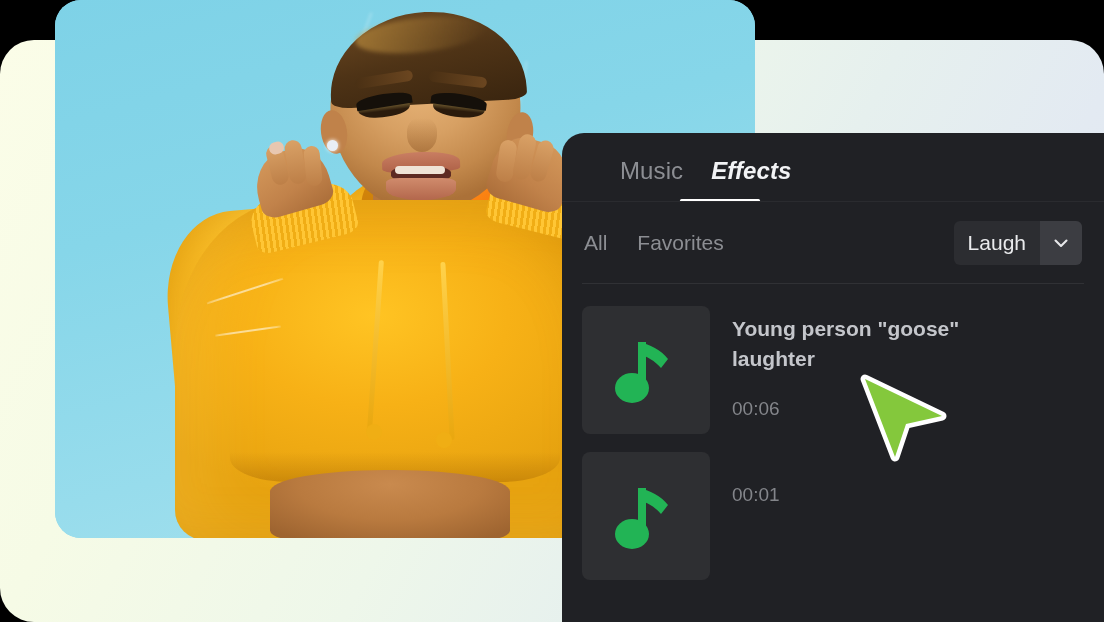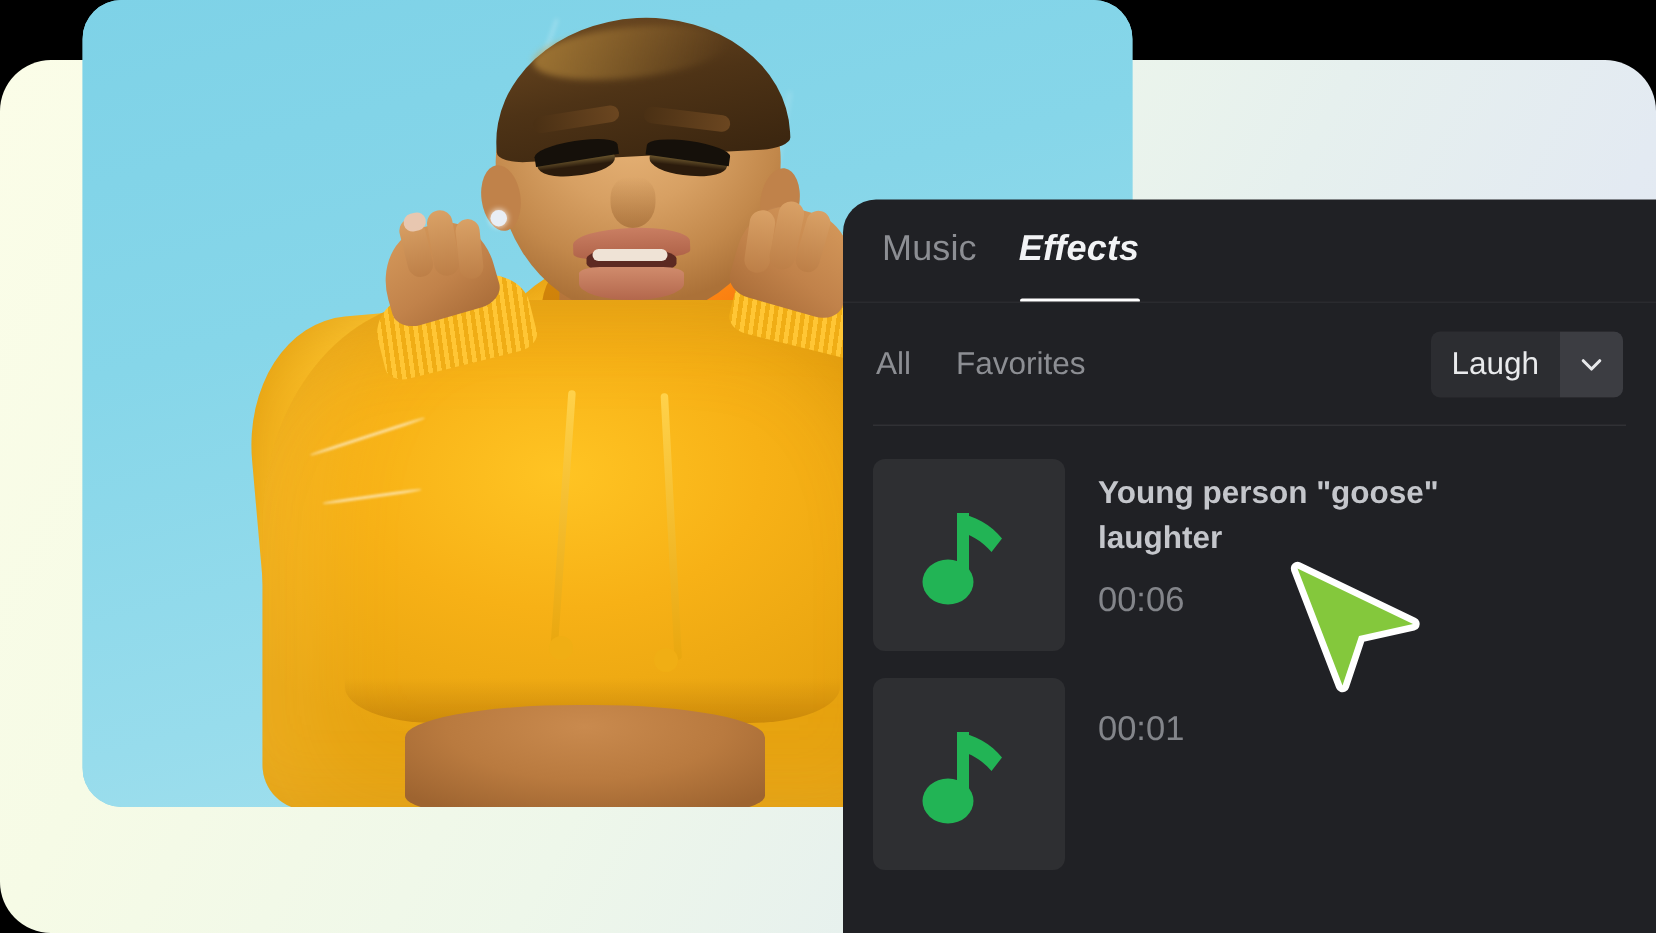--- a/index.html
+++ b/index.html
@@ -356,23 +356,24 @@
     left: 562px; top: 133px;
     width: 542px; height: 489px;
     background: #202125;
     border-radius: 22px 0 0 0;
     overflow: hidden;
   }
   .tabs-row {
     position: relative;
     height: 68px;
     display: flex;
-    align-items: center;
+    align-items: flex-end;
     gap: 28px;
-    padding: 0 26px;
+    padding: 14px 26px;
+    margin-left: 32px;
   }
   .tab {
     font-size: 24px;
     letter-spacing: .1px;
     color: #8c8e93;
     position: relative;
     cursor: pointer;
     padding-bottom: 2px;
   }
   .tab.active {
@@ -459,22 +460,22 @@
   .thumb svg { display: block; }
   .meta { padding-top: 8px; min-width: 0; }
   .track-title {
     font-size: 21px;
     font-weight: 700;
     color: #c4c6cb;
     line-height: 1.42;
     max-width: 270px;
   }
   .track-dur {
-    margin-top: 12px;
-    font-size: 23px;
+    margin-top: 24px;
+    font-size: 19px;
     color: #83858a;
   }
 
   
   #cursor {
     position: absolute;
     left: 856px; top: 372px;
     width: 96px; height: 92px;
     pointer-events: none;
   }

